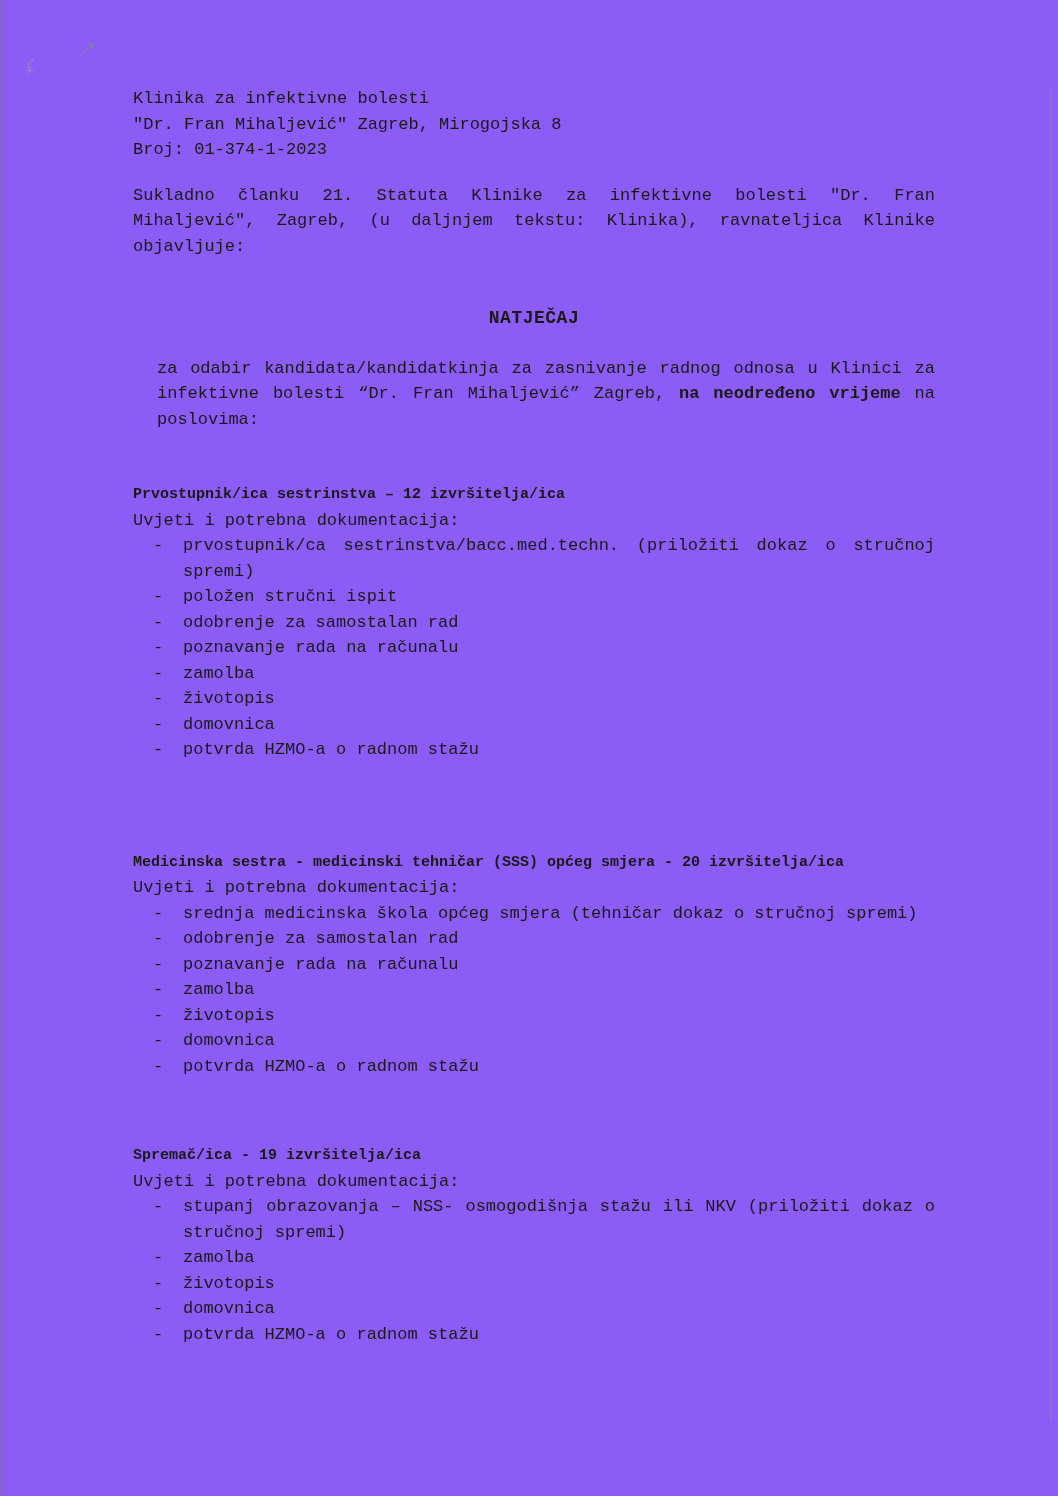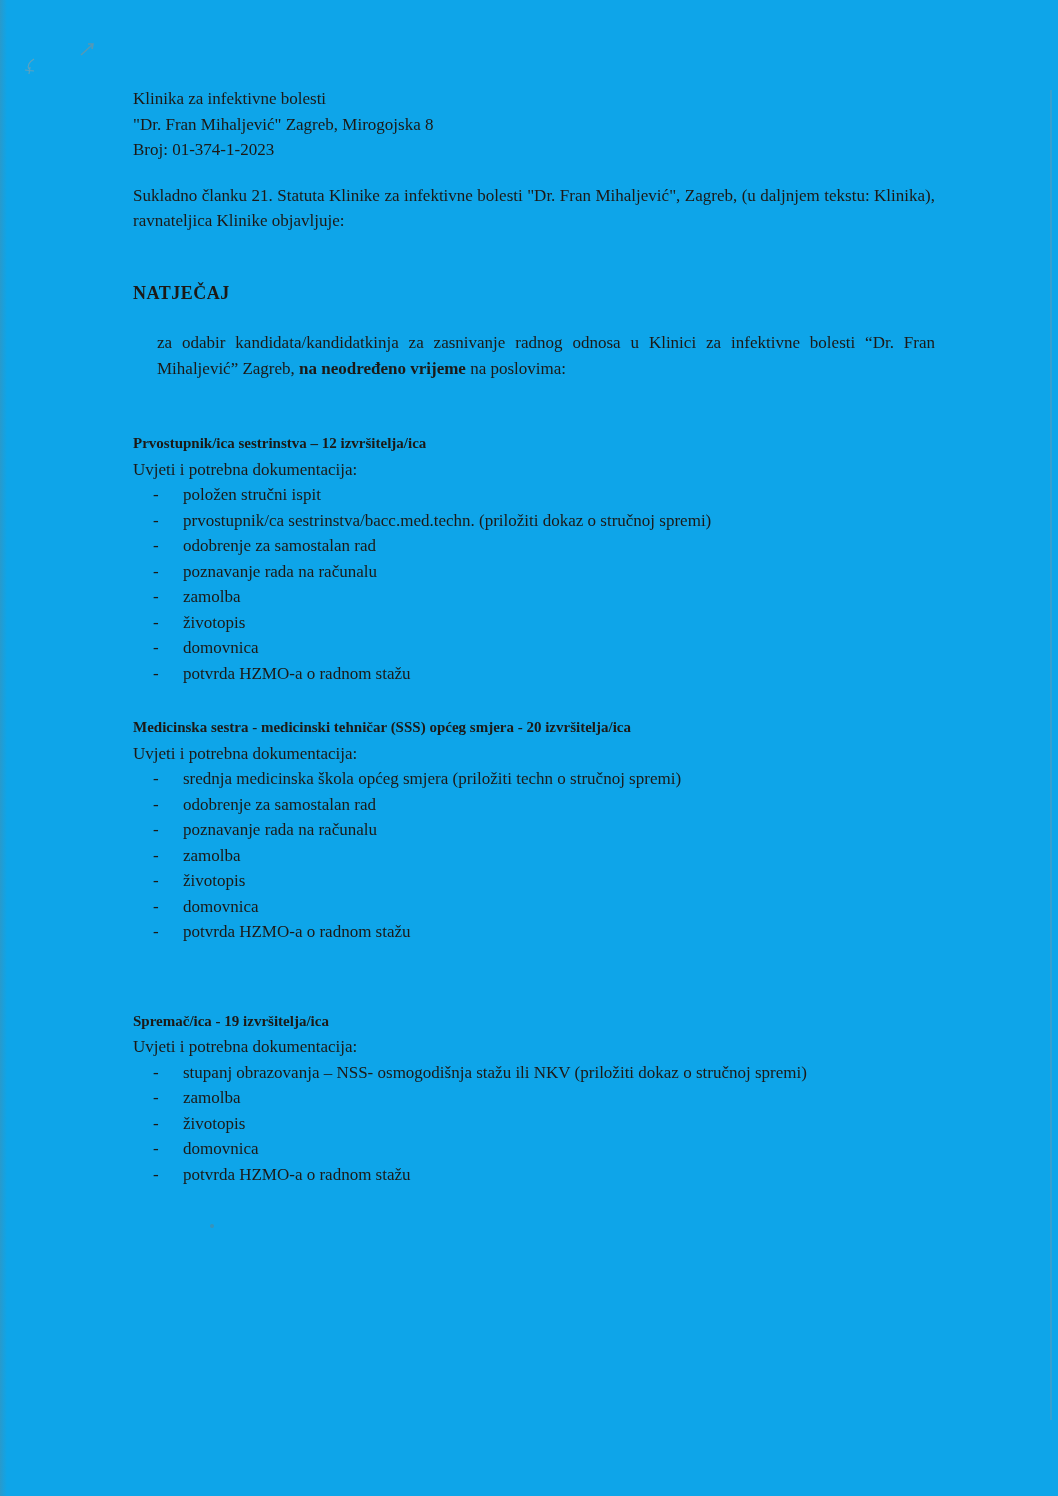--- a/index.html
+++ b/index.html
@@ -1,22 +1,22 @@
 <!DOCTYPE html>
 <html><head>
 <meta charset="utf-8">
 <style>
   * { margin: 0; padding: 0; box-sizing: border-box; }
   html, body { background: #e9e9e7; }
   body { width: 1058px; height: 1496px; position: relative; overflow: hidden; }
 
   .page {
     position: absolute; inset: 0;
-    background: #0ea5e9;
-    font-family: Liberation Serif, serif;
+    background: #8b5cf6;
+    font-family: Liberation Mono, monospace;
     color: #1c1916;
     font-size: 17px;
     line-height: 25.5px;
     padding-left: 25px;
   }
 
   
   .edge-left {
     position: absolute; left: 0; top: 0; width: 7px; height: 100%;
     background: linear-gradient(to right, rgba(120,120,115,0.25), rgba(120,120,115,0));
@@ -40,34 +40,35 @@
 
   .letterhead { margin-top: 86px; }
 
   .intro {
     margin-top: 20px;
     text-align: justify;
   }
 
   .doc-title {
     margin-top: 47px;
+    text-align: center;
     font-weight: bold;
     font-size: 18px;
     letter-spacing: 0.5px;
   }
 
   .subtitle {
     margin-top: 24px;
     text-align: justify;
     margin-left: 24px;
   }
   .subtitle b { font-weight: bold; }
 
   .job-section.s1 { margin-top: 50px; }
-  .job-section.s2 { margin-top: 29px; }
+  .job-section.s2 { margin-top: 87px; }
   .job-section.s3 { margin-top: 64px; }
 
   .job-title { font-size: 15px; font-weight: bold; }
 
   .req-list { list-style: none; }
   .req-list li {
     position: relative;
     padding-left: 50px;
     text-align: justify;
   }
@@ -110,36 +111,36 @@
     <p class="intro">Sukladno članku 21. Statuta Klinike za infektivne bolesti "Dr. Fran Mihaljević", Zagreb, (u daljnjem tekstu: Klinika), ravnateljica Klinike objavljuje:</p>
 
     <div class="doc-title">NATJEČAJ</div>
 
     <p class="subtitle"><span>za odabir kandidata/kandidatkinja za zasnivanje radnog odnosa u Klinici za infektivne bolesti “Dr. Fran Mihaljević” Zagreb, </span><b>na neodređeno vrijeme</b><span> na poslovima:</span></p>
 
     <section class="job-section s1">
       <h3 class="job-title">Prvostupnik/ica sestrinstva – 12 izvršitelja/ica</h3>
       <p class="req-label">Uvjeti i potrebna dokumentacija:</p>
       <ul class="req-list">
+          <li>prvostupnik/ca sestrinstva/bacc.med.techn. (priložiti dokaz o stručnoj spremi)</li>
           <li>položen stručni ispit</li>
-          <li>prvostupnik/ca sestrinstva/bacc.med.techn. (priložiti dokaz o stručnoj spremi)</li>
           <li>odobrenje za samostalan rad</li>
           <li>poznavanje rada na računalu</li>
           <li>zamolba</li>
           <li>životopis</li>
           <li>domovnica</li>
           <li>potvrda HZMO-a o radnom stažu</li>
         </ul>
     </section>
 
     <section class="job-section s2">
       <h3 class="job-title">Medicinska sestra - medicinski tehničar (SSS) općeg smjera - 20 izvršitelja/ica</h3>
       <p class="req-label">Uvjeti i potrebna dokumentacija:</p>
       <ul class="req-list">
-          <li>srednja medicinska škola općeg smjera (priložiti techn o stručnoj spremi)</li>
+          <li>srednja medicinska škola općeg smjera (tehničar dokaz o stručnoj spremi)</li>
           <li>odobrenje za samostalan rad</li>
           <li>poznavanje rada na računalu</li>
           <li>zamolba</li>
           <li>životopis</li>
           <li>domovnica</li>
           <li>potvrda HZMO-a o radnom stažu</li>
         </ul>
     </section>
 
     <section class="job-section s3">

